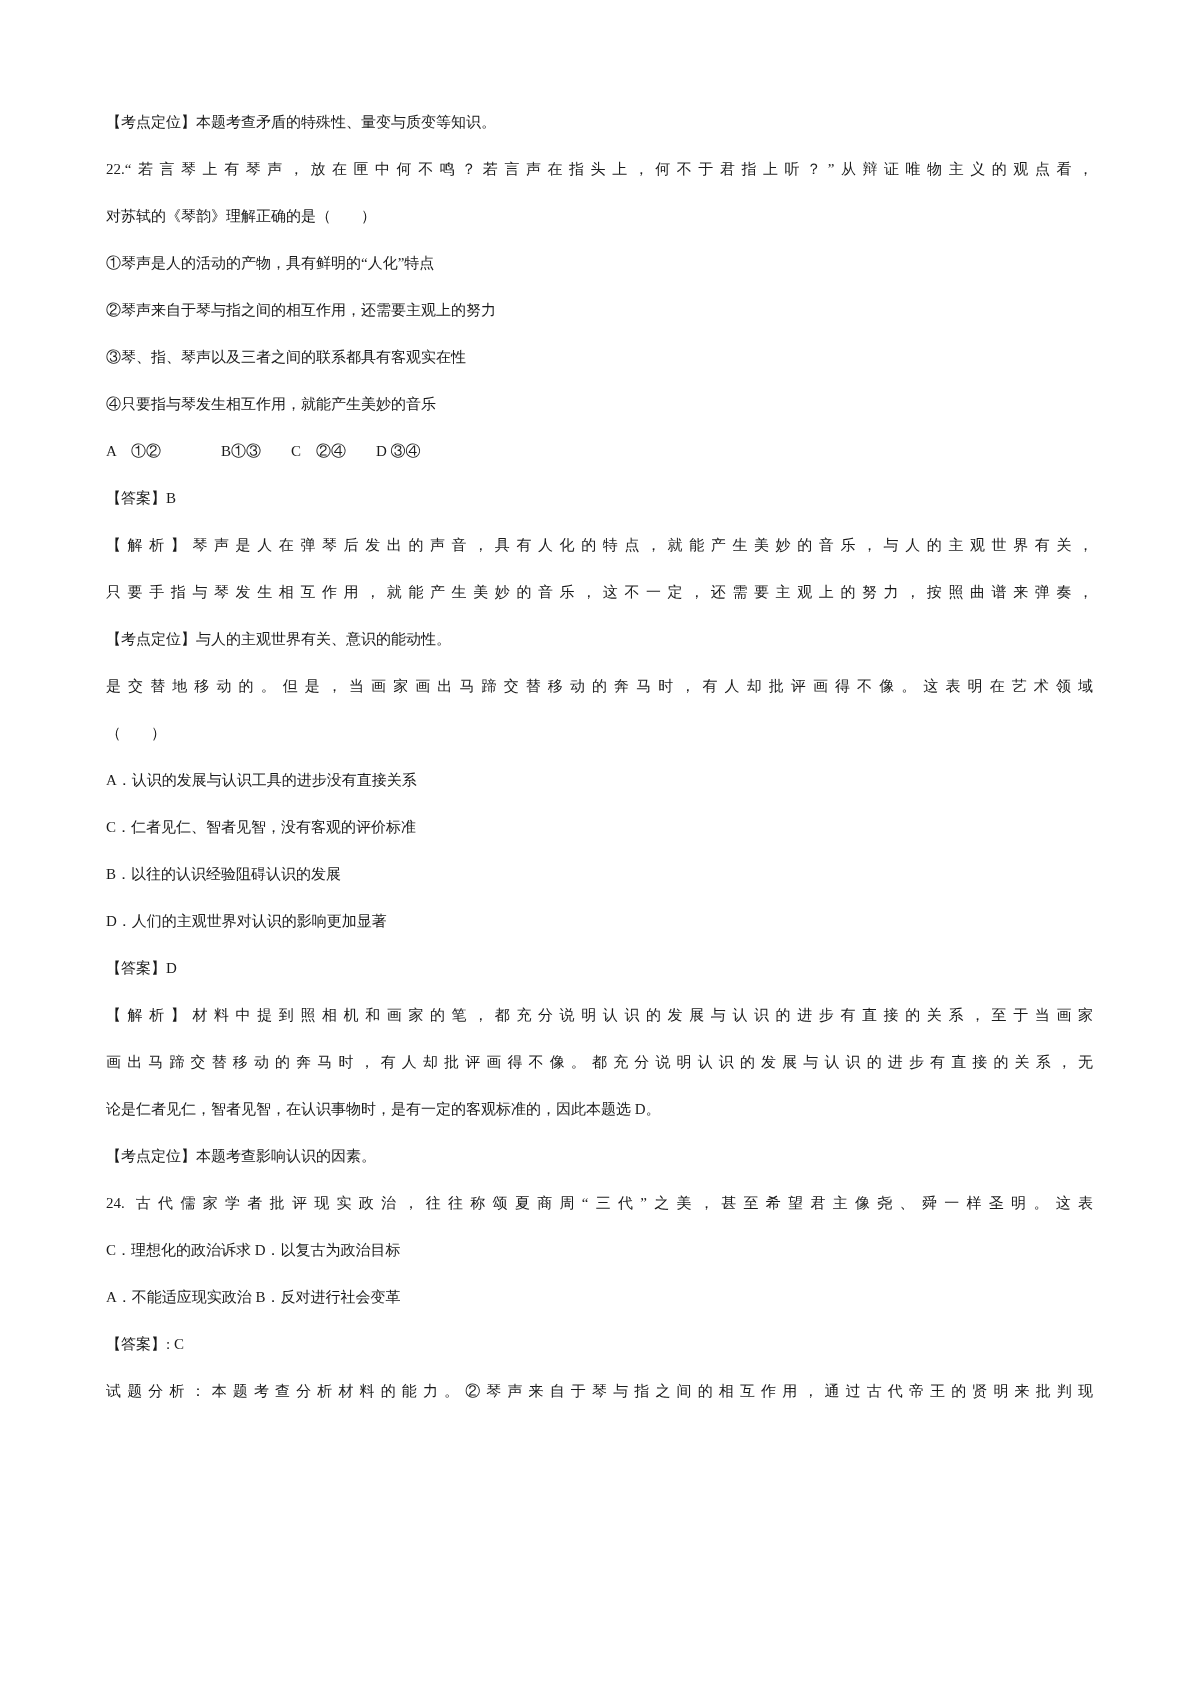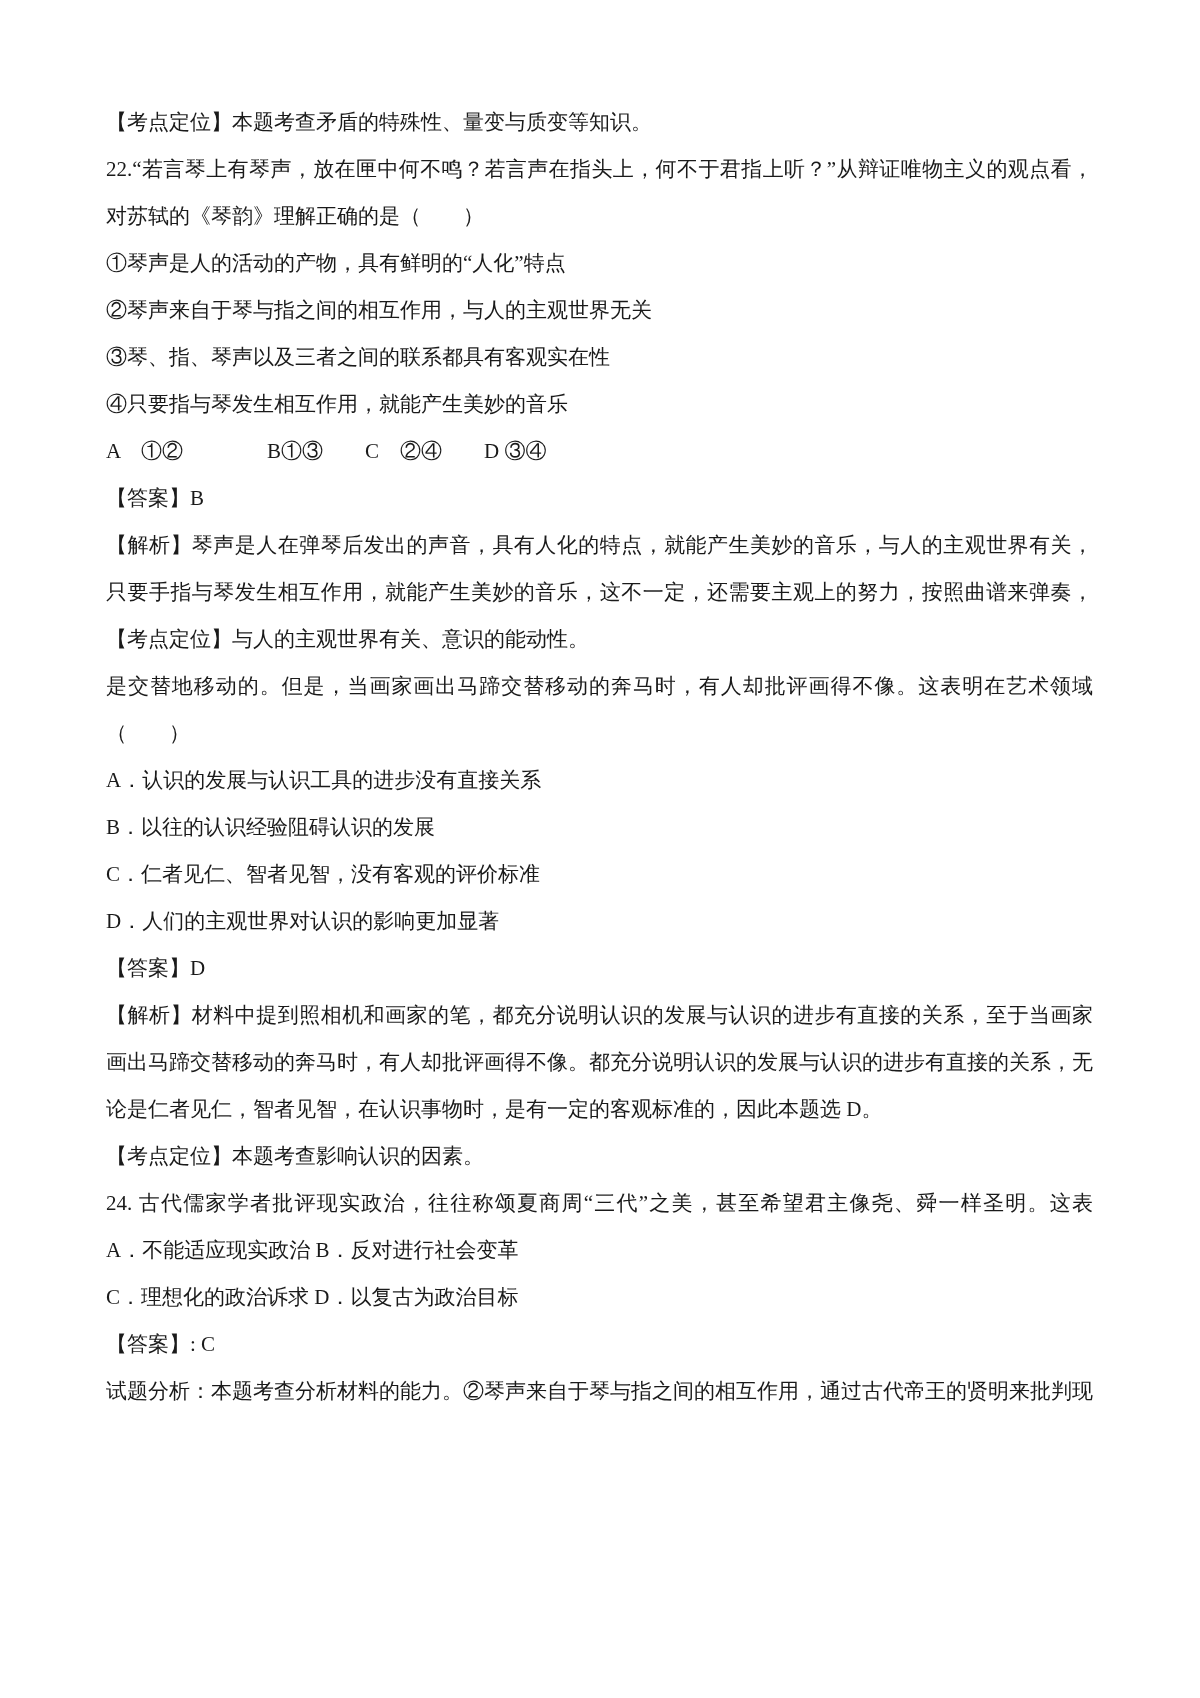--- a/index.html
+++ b/index.html
@@ -21,58 +21,58 @@
   .doc {
     position: absolute;
     left: 106px;
     top: 99px;
     width: 987px;
     color: #1a1a1a;
   }
   .ln {
     height: 47px;
     line-height: 47px;
-    font-size: 21px;
+    font-size: 15px;
     white-space: pre;
     text-align: left;
   }
   
   .jf {
     white-space: normal;
     text-align: justify;
     text-align-last: justify;
   }
 </style>
 </head>
 <body>
 
 <div class="page">
   <div class="doc">
     <div class="ln">【考点定位】本题考查矛盾的特殊性、量变与质变等知识。</div>
     <div class="ln jf">22.“若言琴上有琴声，放在匣中何不鸣？若言声在指头上，何不于君指上听？”从辩证唯物主义的观点看，</div>
     <div class="ln">对苏轼的《琴韵》理解正确的是（　　）</div>
     <div class="ln">①琴声是人的活动的产物，具有鲜明的“人化”特点</div>
-    <div class="ln">②琴声来自于琴与指之间的相互作用，与人的主观世界无关</div>
+    <div class="ln">②琴声来自于琴与指之间的相互作用，还需要主观上的努力</div>
     <div class="ln">③琴、指、琴声以及三者之间的联系都具有客观实在性</div>
     <div class="ln">④只要指与琴发生相互作用，就能产生美妙的音乐</div>
     <div class="ln">A　①②　　　　B①③　　C　②④　　D ③④</div>
     <div class="ln">【答案】B</div>
     <div class="ln jf">【解析】琴声是人在弹琴后发出的声音，具有人化的特点，就能产生美妙的音乐，与人的主观世界有关，</div>
     <div class="ln jf">只要手指与琴发生相互作用，就能产生美妙的音乐，这不一定，还需要主观上的努力，按照曲谱来弹奏，</div>
     <div class="ln">【考点定位】与人的主观世界有关、意识的能动性。</div>
     <div class="ln jf">是交替地移动的。但是，当画家画出马蹄交替移动的奔马时，有人却批评画得不像。这表明在艺术领域</div>
     <div class="ln">（　　）</div>
     <div class="ln">A．认识的发展与认识工具的进步没有直接关系</div>
+    <div class="ln">C．仁者见仁、智者见智，没有客观的评价标准</div>
     <div class="ln">B．以往的认识经验阻碍认识的发展</div>
-    <div class="ln">C．仁者见仁、智者见智，没有客观的评价标准</div>
     <div class="ln">D．人们的主观世界对认识的影响更加显著</div>
     <div class="ln">【答案】D</div>
     <div class="ln jf">【解析】材料中提到照相机和画家的笔，都充分说明认识的发展与认识的进步有直接的关系，至于当画家</div>
     <div class="ln jf">画出马蹄交替移动的奔马时，有人却批评画得不像。都充分说明认识的发展与认识的进步有直接的关系，无</div>
     <div class="ln">论是仁者见仁，智者见智，在认识事物时，是有一定的客观标准的，因此本题选 D。</div>
     <div class="ln">【考点定位】本题考查影响认识的因素。</div>
     <div class="ln jf">24. 古代儒家学者批评现实政治，往往称颂夏商周“三代”之美，甚至希望君主像尧、舜一样圣明。这表</div>
+    <div class="ln">C．理想化的政治诉求 D．以复古为政治目标</div>
     <div class="ln">A．不能适应现实政治 B．反对进行社会变革</div>
-    <div class="ln">C．理想化的政治诉求 D．以复古为政治目标</div>
     <div class="ln">【答案】: C</div>
     <div class="ln jf">试题分析：本题考查分析材料的能力。②琴声来自于琴与指之间的相互作用，通过古代帝王的贤明来批判现</div>
   </div>
 </div>
 
 </body></html>

